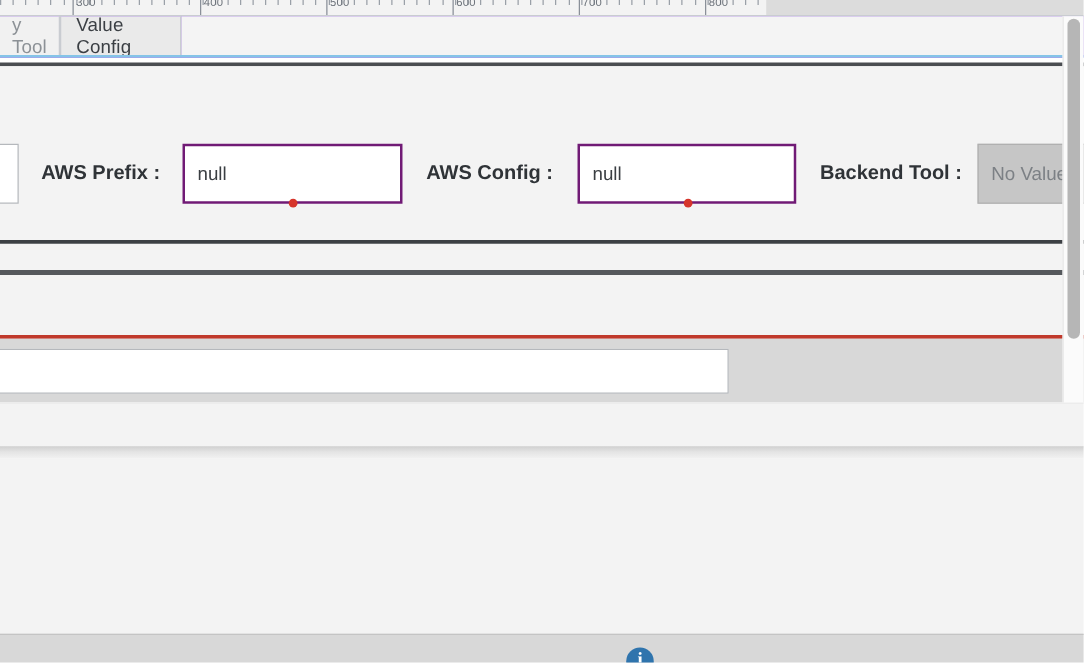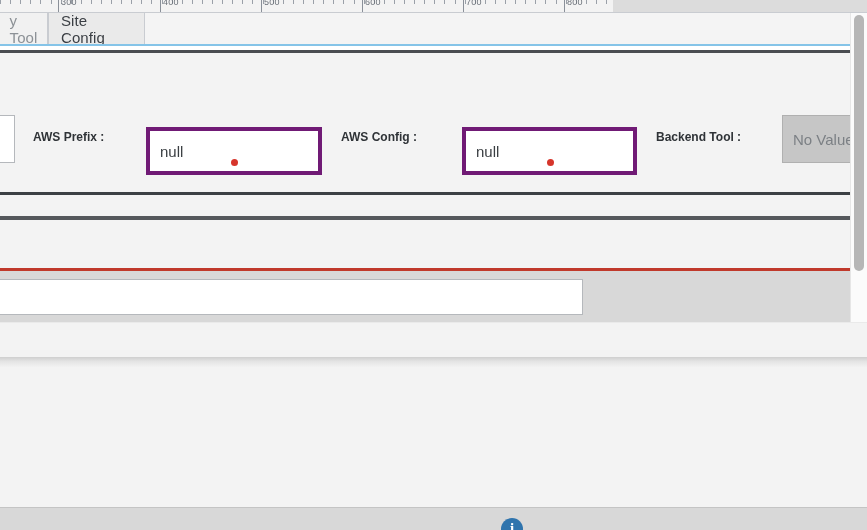--- a/index.html
+++ b/index.html
@@ -109,40 +109,39 @@
     width: 867px; height: 140px;
     background: #f3f3f3;
   }
   .field-row {
     position: absolute;
     left: 0; top: 0;
     width: 867px; height: 140px;
   }
   .flabel {
     position: absolute;
-    font-size: 12px;
+    font-size: 16px;
     font-weight: bold;
     color: #2f3337;
     white-space: nowrap;
     line-height: 1;
   }
   .finput {
     position: absolute;
     box-sizing: border-box;
     background: #ffffff;
     border: 1px solid #b5b8bc;
     font-size: 15px;
     color: #3a3e42;
     display: flex;
     align-items: center;
     padding-left: 10px;
   }
   .finput.invalid {
-    border: 4px solid #701a75;
-    margin-top: 12px;
+    border: 2px solid #701a75;
   }
   .finput.disabled {
     background: #c6c6c6;
     border: 1px solid #b0b0b0;
     color: #7c8085;
   }
   .reddot {
     position: absolute;
     width: 7px; height: 7px;
     border-radius: 50%;
@@ -340,21 +339,21 @@
     <div class="tick major" style="left: 564px;"></div>
     <div class="rlabel" style="left: 567px;">800</div>
   </div>
 
 <div id="tabstrip">
   <div id="tab-rest"></div>
   <div class="tab" id="tab-0" style="left: 0px; width: 48px;">
     <span>y Tool</span>
   </div>
   <div class="tab active" id="tab-1" style="left: 48px; width: 97px;">
-    <span>Site Config</span>
+    <span>Value Config</span>
   </div>
   <div class="tabs-underline"></div>
 </div>
 
 <div id="rule-top"></div>
 
 <div id="form-band">
   <div class="field-row" id="fields">
       <div class="finput" style="left: -12px; top: 62px; width: 27px; height: 48px;">
         <span></span>

